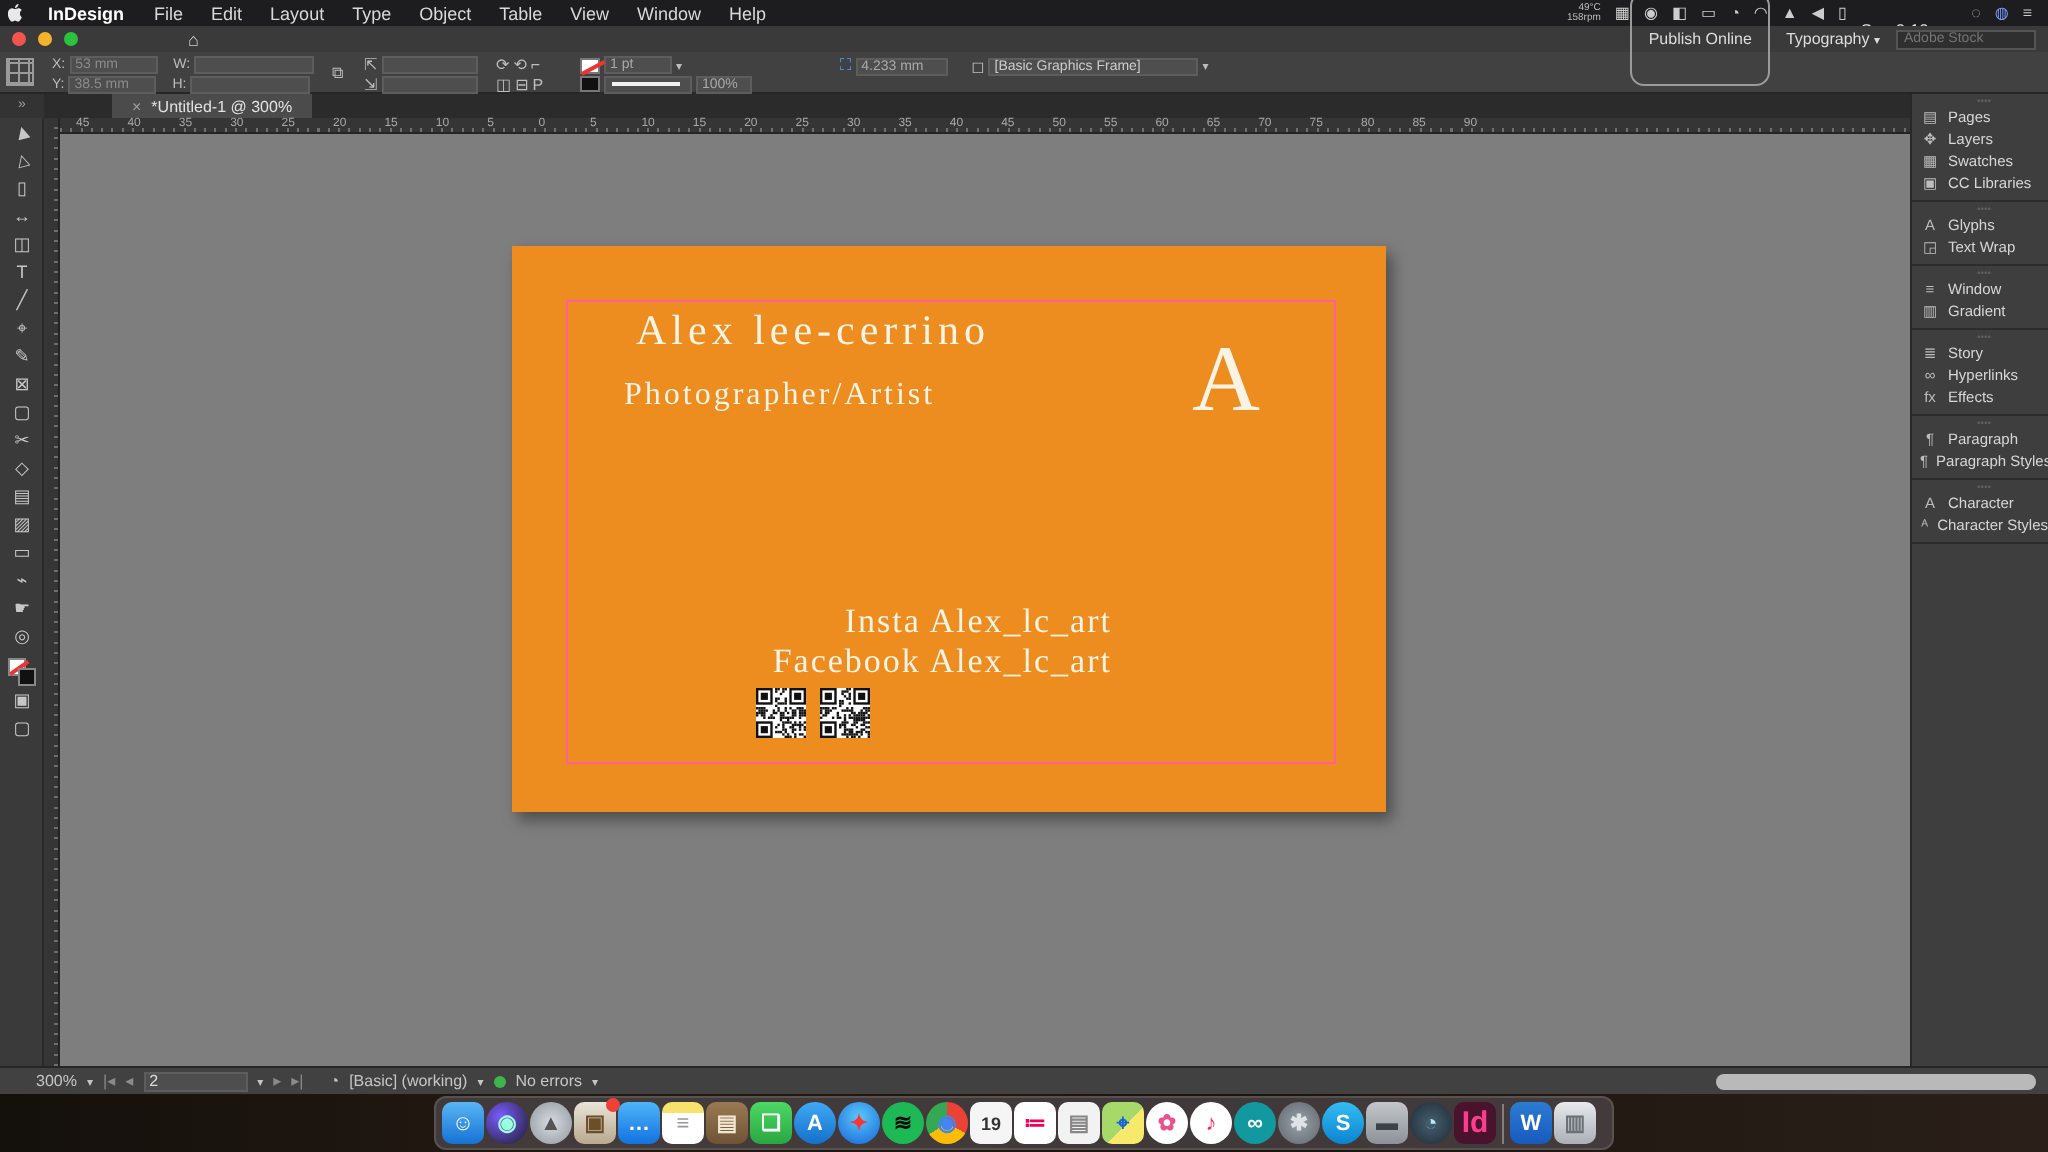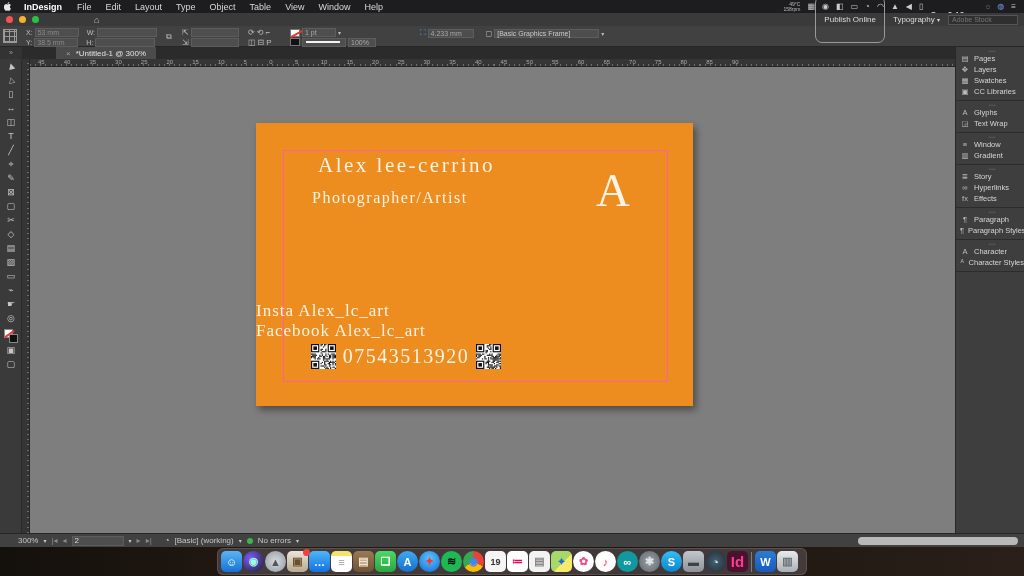--- a/index.html
+++ b/index.html
@@ -87,21 +87,21 @@
 
   
   #canvas { left:30px; top:67px; width:925px; height:466px; background:#7e7e7e; overflow:hidden; }
   #card { position:absolute; left:226px; top:56px; width:437px; height:283px;
     box-shadow:3px 4px 7px rgba(0,0,0,.4);
     font-family:"Liberation Serif", serif; }
   #margin-guide { position:absolute; left:27px; top:27px; width:385px; height:232px; }
   .card-name { position:absolute; left:62px; top:30px; font-size:21px; letter-spacing:2.5px; }
   .card-role { position:absolute; left:56px; top:66px; font-size:16px; letter-spacing:1.5px; }
   .card-monogram { position:absolute; left:340px; top:40px; font-size:47px; font-weight:400; }
-  .card-line { position:absolute; left:0; width:300px; text-align:left;
+  .card-line { position:absolute; left:0; width:300px; text-align:right;
     font-size:17px; letter-spacing:1px; }
   #card-insta { top:178px; } #card-facebook { top:198px; }
   #card-phonerow { position:absolute; left:0; top:220px; width:300px; height:26px;
     display:flex; align-items:center; justify-content:center; gap:7px; }
   #card-phone { font-size:20px; letter-spacing:1.5px; }
   .qr { width:25px; height:25px; background:#fff; }
 
   
   #rpanel { left:955px; top:47px; width:69px; height:486px; background:#3e3e3e;
     border-left:1px solid #282828; }
@@ -481,21 +481,20 @@
             <rect x="0" y="0" width="7" height="7" fill="#111"></rect>
             <rect x="1" y="1" width="5" height="5" fill="#fff"></rect>
             <rect x="2" y="2" width="3" height="3" fill="#111"></rect>
             <rect x="14" y="0" width="7" height="7" fill="#111"></rect>
             <rect x="15" y="1" width="5" height="5" fill="#fff"></rect>
             <rect x="16" y="2" width="3" height="3" fill="#111"></rect>
             <rect x="0" y="14" width="7" height="7" fill="#111"></rect>
             <rect x="1" y="15" width="5" height="5" fill="#fff"></rect>
             <rect x="2" y="16" width="3" height="3" fill="#111"></rect>
           </svg>
-        <span id="card-phone">07543513920</span>
         <svg class="qr" id="qr-right" viewBox="0 0 21 21">
             <rect width="21" height="21" fill="#fff"></rect>
             <rect x="11" y="0" width="1" height="1" fill="#111"></rect>
             <rect x="12" y="0" width="1" height="1" fill="#111"></rect>
             <rect x="9" y="1" width="1" height="1" fill="#111"></rect>
             <rect x="10" y="1" width="1" height="1" fill="#111"></rect>
             <rect x="11" y="1" width="1" height="1" fill="#111"></rect>
             <rect x="9" y="2" width="1" height="1" fill="#111"></rect>
             <rect x="12" y="2" width="1" height="1" fill="#111"></rect>
             <rect x="10" y="3" width="1" height="1" fill="#111"></rect>

